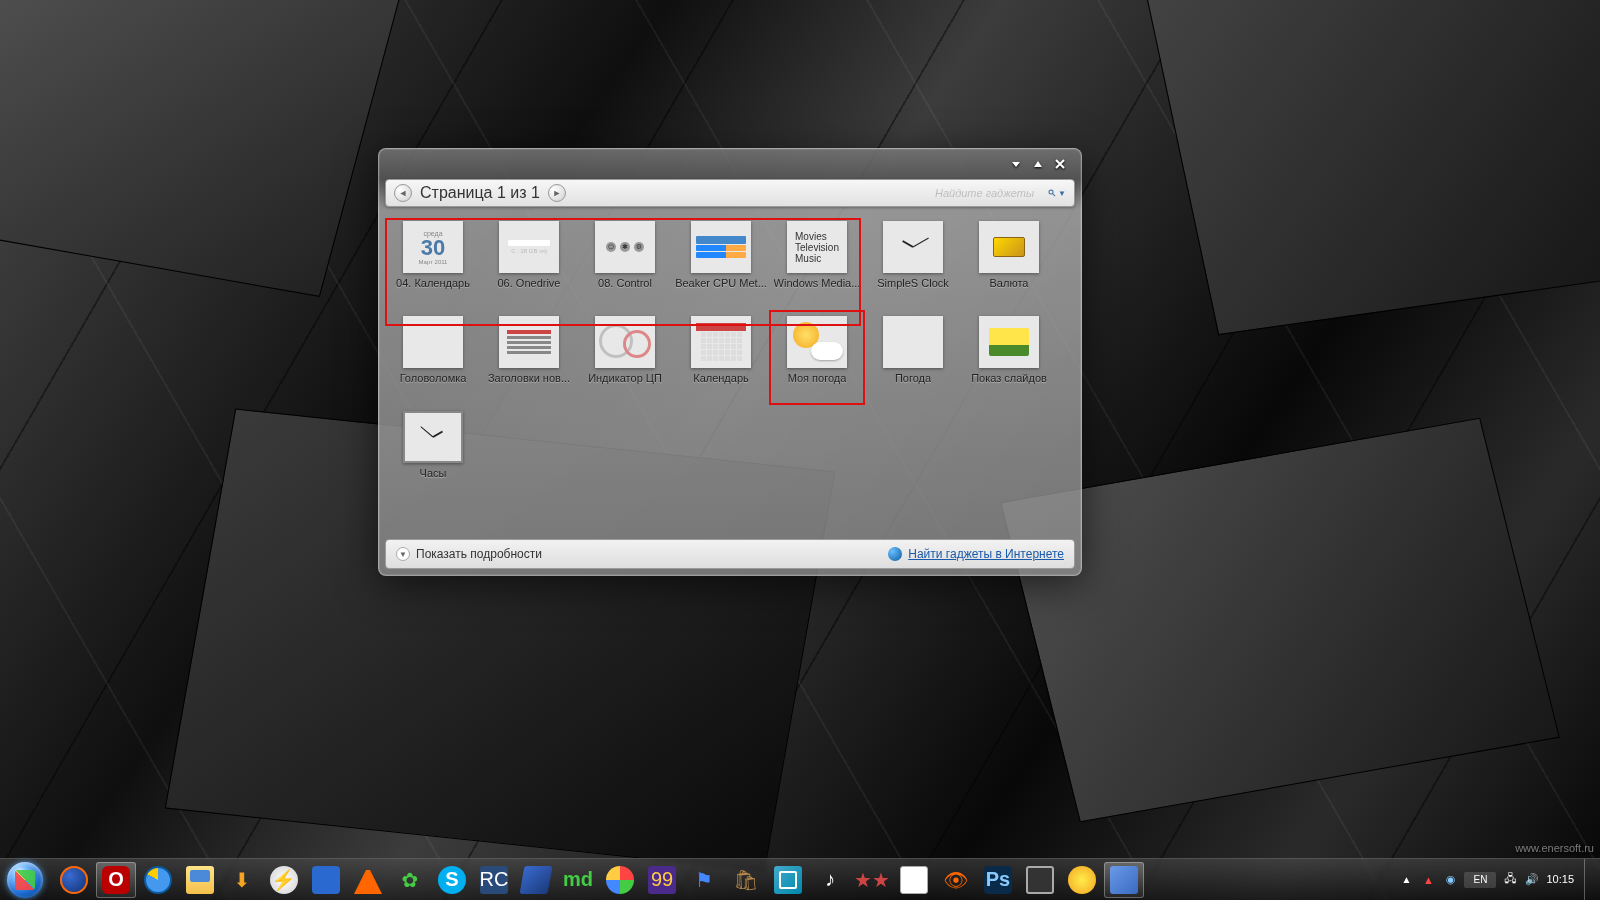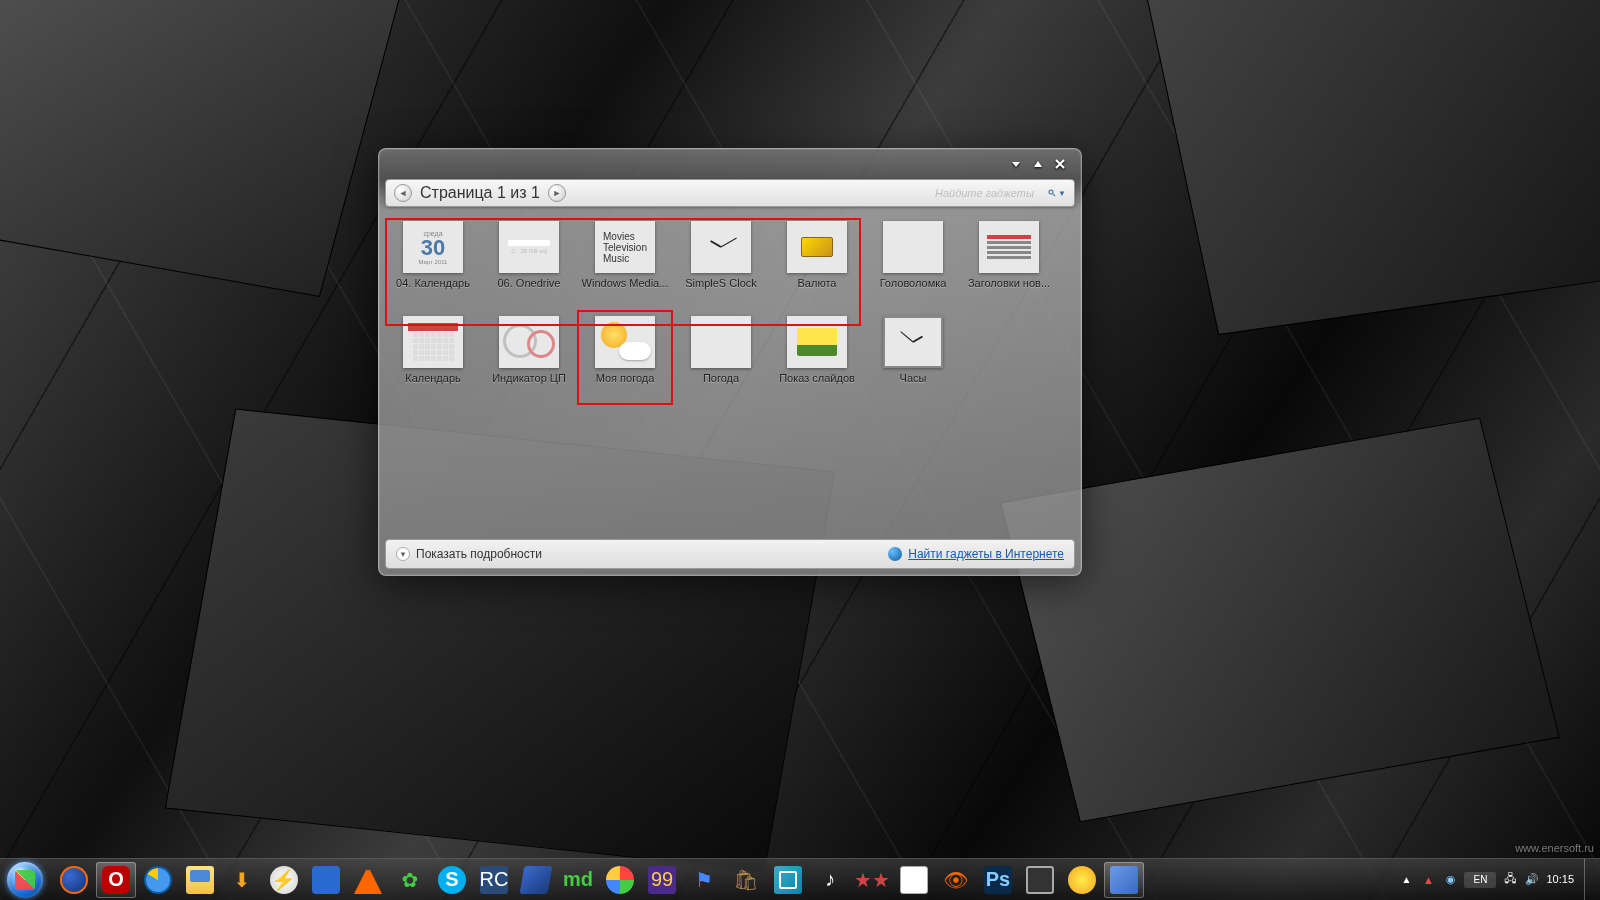--- a/index.html
+++ b/index.html
@@ -269,20 +269,36 @@
         <div class="label">04. Календарь</div>
       </div>
       <div class="gadget">
         <div class="thumb th-drive">
             <div class="bar"></div>
             <div class="txt">C : 28 GB vrij</div>
           </div>
         <div class="label">06. Onedrive</div>
       </div>
       <div class="gadget">
+        <div class="thumb th-ctrl">
+            <span>⏻</span>
+            <span>✱</span>
+            <span>⚙</span>
+          </div>
+        <div class="label">08. Control</div>
+      </div>
+      <div class="gadget">
+        <div class="thumb th-cpu">
+            <div class="hdr"></div>
+            <div class="bar"></div>
+            <div class="bar"></div>
+          </div>
+        <div class="label">Beaker CPU Met...</div>
+      </div>
+      <div class="gadget">
         <div class="thumb th-wmc">
             <span style="white-space:pre;">Movies
 Television
 Music</span>
           </div>
         <div class="label">Windows Media...</div>
       </div>
       <div class="gadget">
         <div class="thumb th-clock"></div>
         <div class="label">SimpleS Clock</div>
@@ -317,20 +333,24 @@
         <div class="thumb th-news">
             <span></span>
             <span></span>
             <span></span>
             <span></span>
             <span></span>
           </div>
         <div class="label">Заголовки нов...</div>
       </div>
       <div class="gadget">
+        <div class="thumb th-cpuind"></div>
+        <div class="label">Индикатор ЦП</div>
+      </div>
+      <div class="gadget">
         <div class="thumb th-cal2">
             <div class="h"></div>
             <div class="g">
               <span></span>
               <span></span>
               <span></span>
               <span></span>
               <span></span>
               <span></span>
               <span></span>
@@ -358,24 +378,20 @@
               <span></span>
               <span></span>
               <span></span>
               <span></span>
               <span></span>
               <span></span>
               <span></span>
             </div>
           </div>
         <div class="label">Календарь</div>
-      </div>
-      <div class="gadget">
-        <div class="thumb th-cpuind"></div>
-        <div class="label">Индикатор ЦП</div>
       </div>
       <div class="gadget red-box">
         <div class="thumb th-myw"></div>
         <div class="label">Моя погода</div>
       </div>
       <div class="gadget">
         <div class="thumb th-weather"></div>
         <div class="label">Погода</div>
       </div>
       <div class="gadget">

